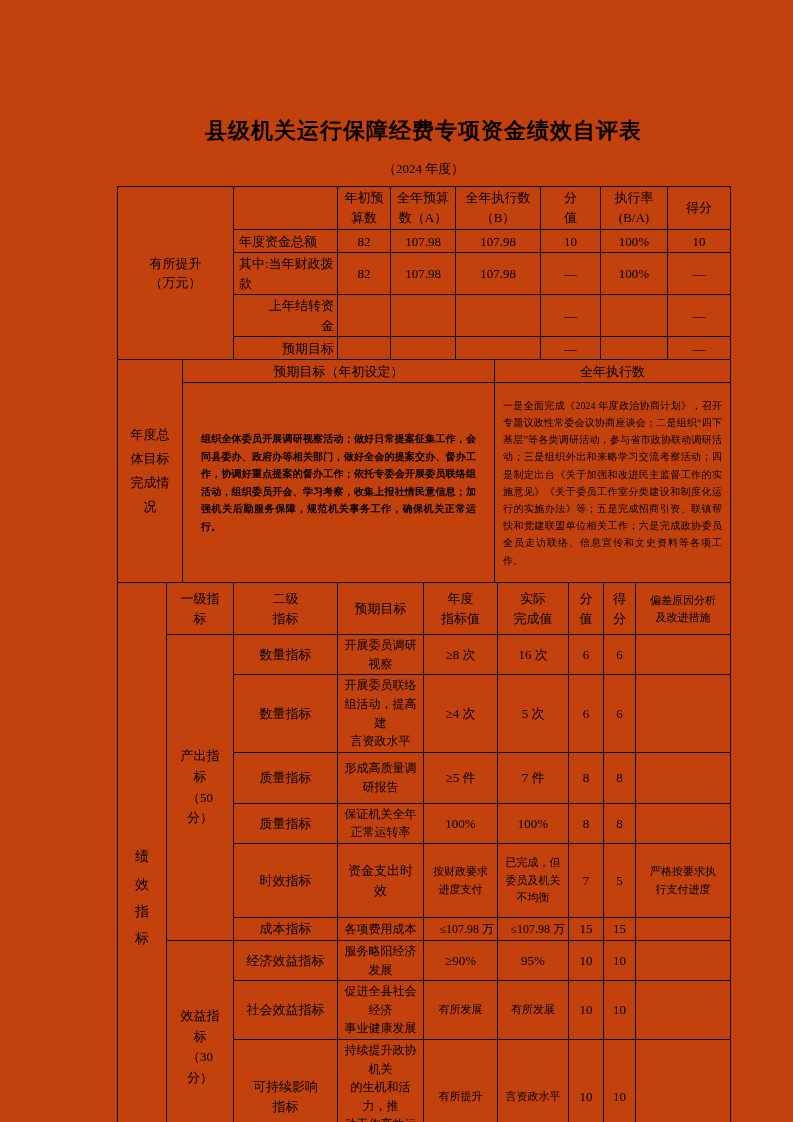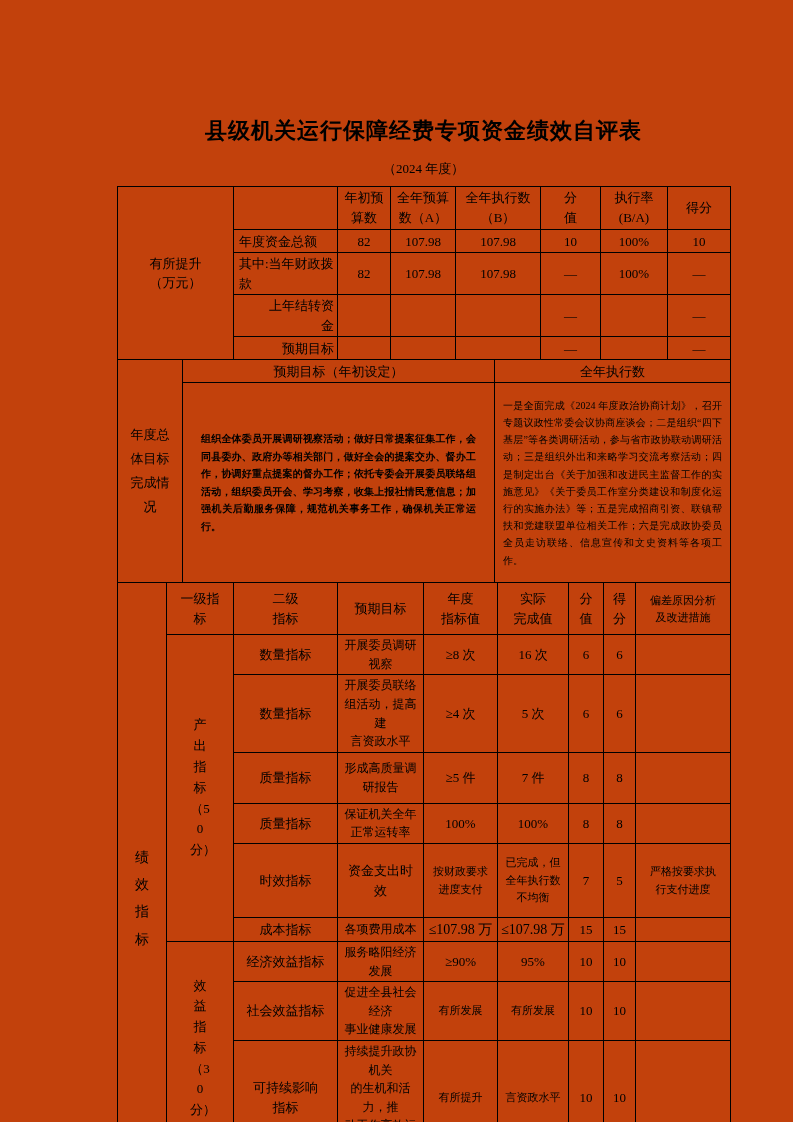--- a/index.html
+++ b/index.html
@@ -21,35 +21,35 @@
   td {
     border:1px solid #000; text-align:center; vertical-align:middle;
     font-size:13px; line-height:1.5; padding:1px 3px; overflow:hidden;
     word-break:break-all;
   }
   .pre { white-space:pre-line; }
   .left { text-align:left; padding-left:5px; }
   .indent { text-align:right; padding-left:32px; }
   .s8  { font-size:8.5px; }
   .s9  { font-size:12px;  line-height:1.55; }
-  .s10 { font-size:14px; }
+  .s10 { font-size:12px;text-align:right; }
   .s11 { font-size:11px; line-height:1.6; }
   .hdr { line-height:1.55; }
   .goal-side { line-height:1.85; padding:2px 10px; }
   .goal-expected {
     text-align:justify; font-size:10px; line-height:1.75; padding:8px 18px;
     vertical-align:middle;
     font-weight:bold;
   }
   .goal-actual {
     text-align:justify; font-size:10px; line-height:1.72; padding:6px 8px;
     vertical-align:middle;
     margin-left:36px;
   }
-  .lvl1 { line-height:1.6; padding:1px 23px; }
+  .lvl1 { line-height:1.6; padding:1px 10px; }
   .vtext {
     display:inline-block; width:1.05em; font-size:14px; line-height:1.95;
     word-break:break-all; white-space:normal;
   }
 </style>
 </head>
 <body>
 
 <div class="page">
   <div class="doc">
@@ -225,21 +225,21 @@
         <td>8</td>
         <td class="s11"></td>
       </tr>
       <tr style="height:74px">
         <td>时效指标</td>
         <td class="pre">资金支出时
 效</td>
         <td class="s11 pre">按财政要求
 进度支付</td>
         <td class="s11 pre">已完成，但
-全年执行数
+委员及机关
 不均衡</td>
         <td>7</td>
         <td>5</td>
         <td class="s11 pre">严格按要求执
 行支付进度</td>
       </tr>
       <tr style="height:23px">
         <td>成本指标</td>
         <td class="s9">各项费用成本</td>
         <td class="s10">≤107.98 万</td>

